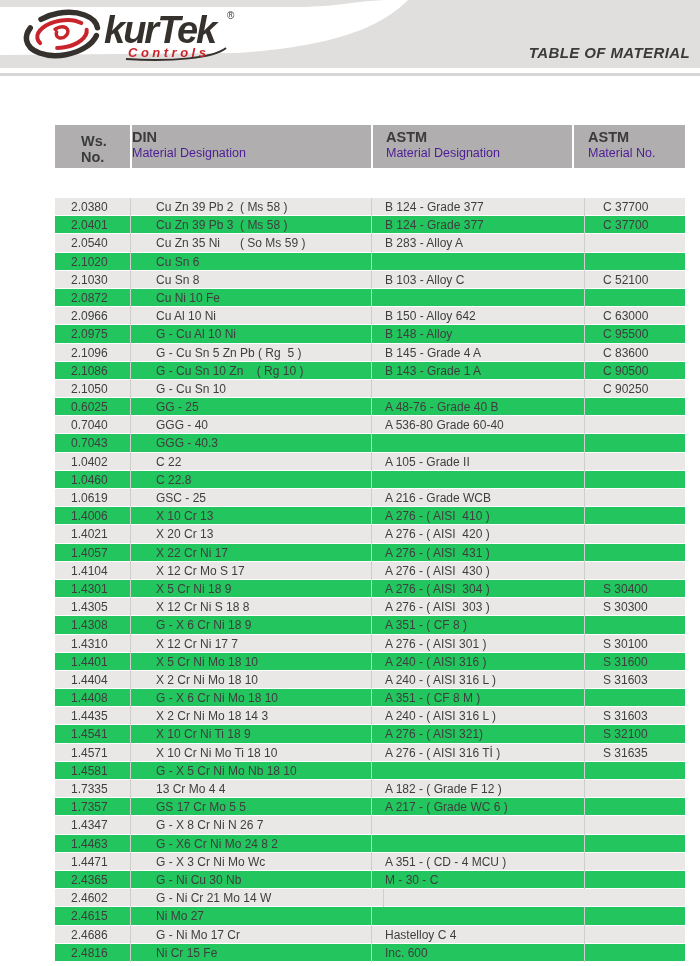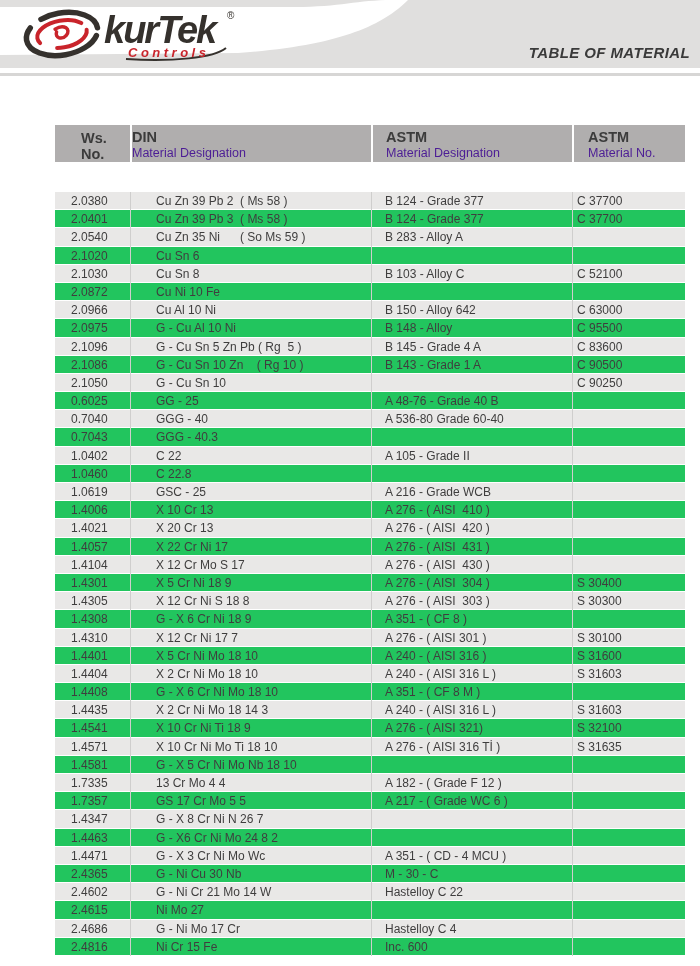--- a/index.html
+++ b/index.html
@@ -42,21 +42,21 @@
 
   
   .mtable {
     position: absolute;
     left: 55px; top: 125px;
     width: 630px;
   }
   .thead {
     display: grid;
     grid-template-columns: 75px 241px 201px 113px;
-    height: 37px;
+    height: 43px;
     background: #b0aeae;
     color: #3b3b3b;
   }
   .thead .hc { position: relative; padding-top: 4px; }
   .thead .hc + .hc { border-left: 2px solid #ffffff; }
   .hc .l1 { font-size: 14.5px; font-weight: bold; display: block; }
   .hc .l2 { font-size: 12.5px; color: #4c1d95; display: block; margin-top: 1px; }
   .hc0 { display: flex; align-items: center; font-size: 14px; font-weight: bold; padding-left: 26px; }
   .hc1 { }
   .hc2 { padding-left: 13px; }
@@ -78,21 +78,21 @@
   .tcell {
     font-size: 12px;
     line-height: 18.2px;
     color: #3f3e3e;
     white-space: pre;
     overflow: hidden;
   }
   .tcell.c0 { padding-left: 16px; }
   .tcell.c1 { padding-left: 25px; border-left: 1px solid #cfcecd; }
   .tcell.c2 { padding-left: 13px; border-left: 1px solid #cfcecd; }
-  .tcell.c3 { padding-left: 4px; border-left: 1px solid #cfcecd; }
+  .tcell.c3 { padding-left: 18px; border-left: 1px solid #cfcecd; margin-left: 12px; }
 </style>
 </head>
 <body>
 
 <div class="page">
 
   <div class="banner">
     <svg class="banner-curve" width="700" height="68" viewBox="0 0 700 68" aria-hidden="true">
       <path d="M0,7 L295,7 C340,7 358,0 392,0 L408,0 C382,26 338,46 238,53 L0,55 Z" fill="#ffffff"></path>
     </svg>
@@ -362,21 +362,20 @@
         </div>
         <div class="trow">
           <div class="tcell c0">2.4365</div>
           <div class="tcell c1">G - Ni Cu 30 Nb</div>
           <div class="tcell c2">M - 30 - C</div>
           <div class="tcell c3"></div>
         </div>
         <div class="trow shaded">
           <div class="tcell c0">2.4602</div>
           <div class="tcell c1">G - Ni Cr 21 Mo 14 W</div>
-          <div class="tcell c2">Hastelloy C 22</div>
           <div class="tcell c3"></div>
         </div>
         <div class="trow">
           <div class="tcell c0">2.4615</div>
           <div class="tcell c1">Ni Mo 27</div>
           <div class="tcell c2"></div>
           <div class="tcell c3"></div>
         </div>
         <div class="trow shaded">
           <div class="tcell c0">2.4686</div>

